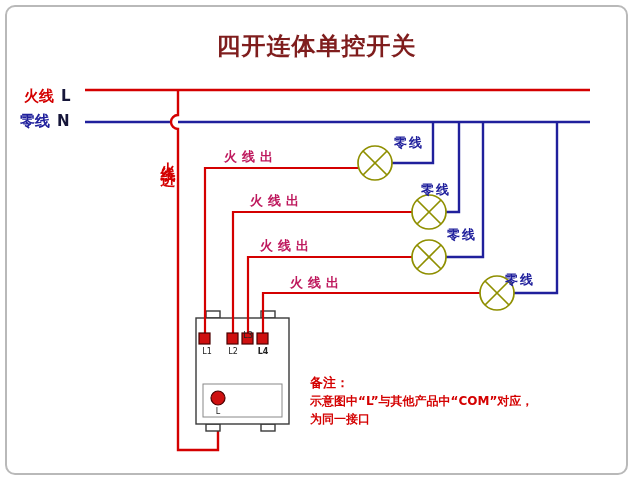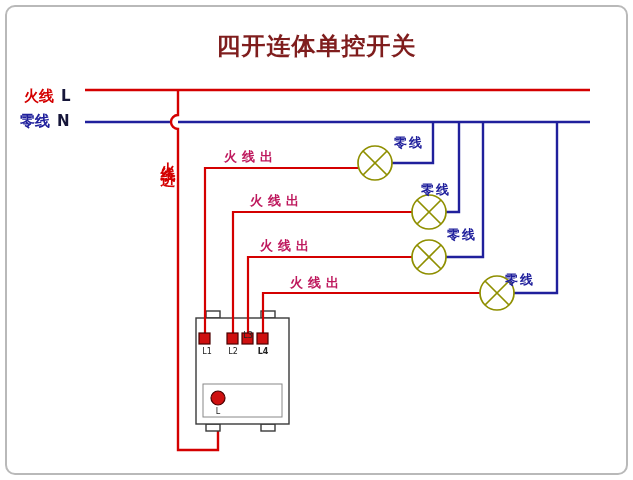--- a/index.html
+++ b/index.html
@@ -134,15 +134,20 @@
   <div id="neutral-2" class="txt neutral-label">零线</div>
   <div id="neutral-3" class="txt neutral-label">零线</div>
   <div id="neutral-4" class="txt neutral-label">零线</div>
 
   <div id="term-l1" class="txt term-label">L1</div>
   <div id="term-l2" class="txt term-label">L2</div>
   <div id="term-l3" class="txt term-label">L3</div>
   <div id="term-l4" class="txt term-label">L4</div>
   <div id="com-label" class="txt">L</div>
 
+  <div id="note">
+    <div class="heading">备注：</div>
+    <div>示意图中“L”与其他产品中“COM”对应，</div>
+    <div>为同一接口</div>
+  </div>
 
   <div id="frame"></div>
 </div>
 
 </body></html>

